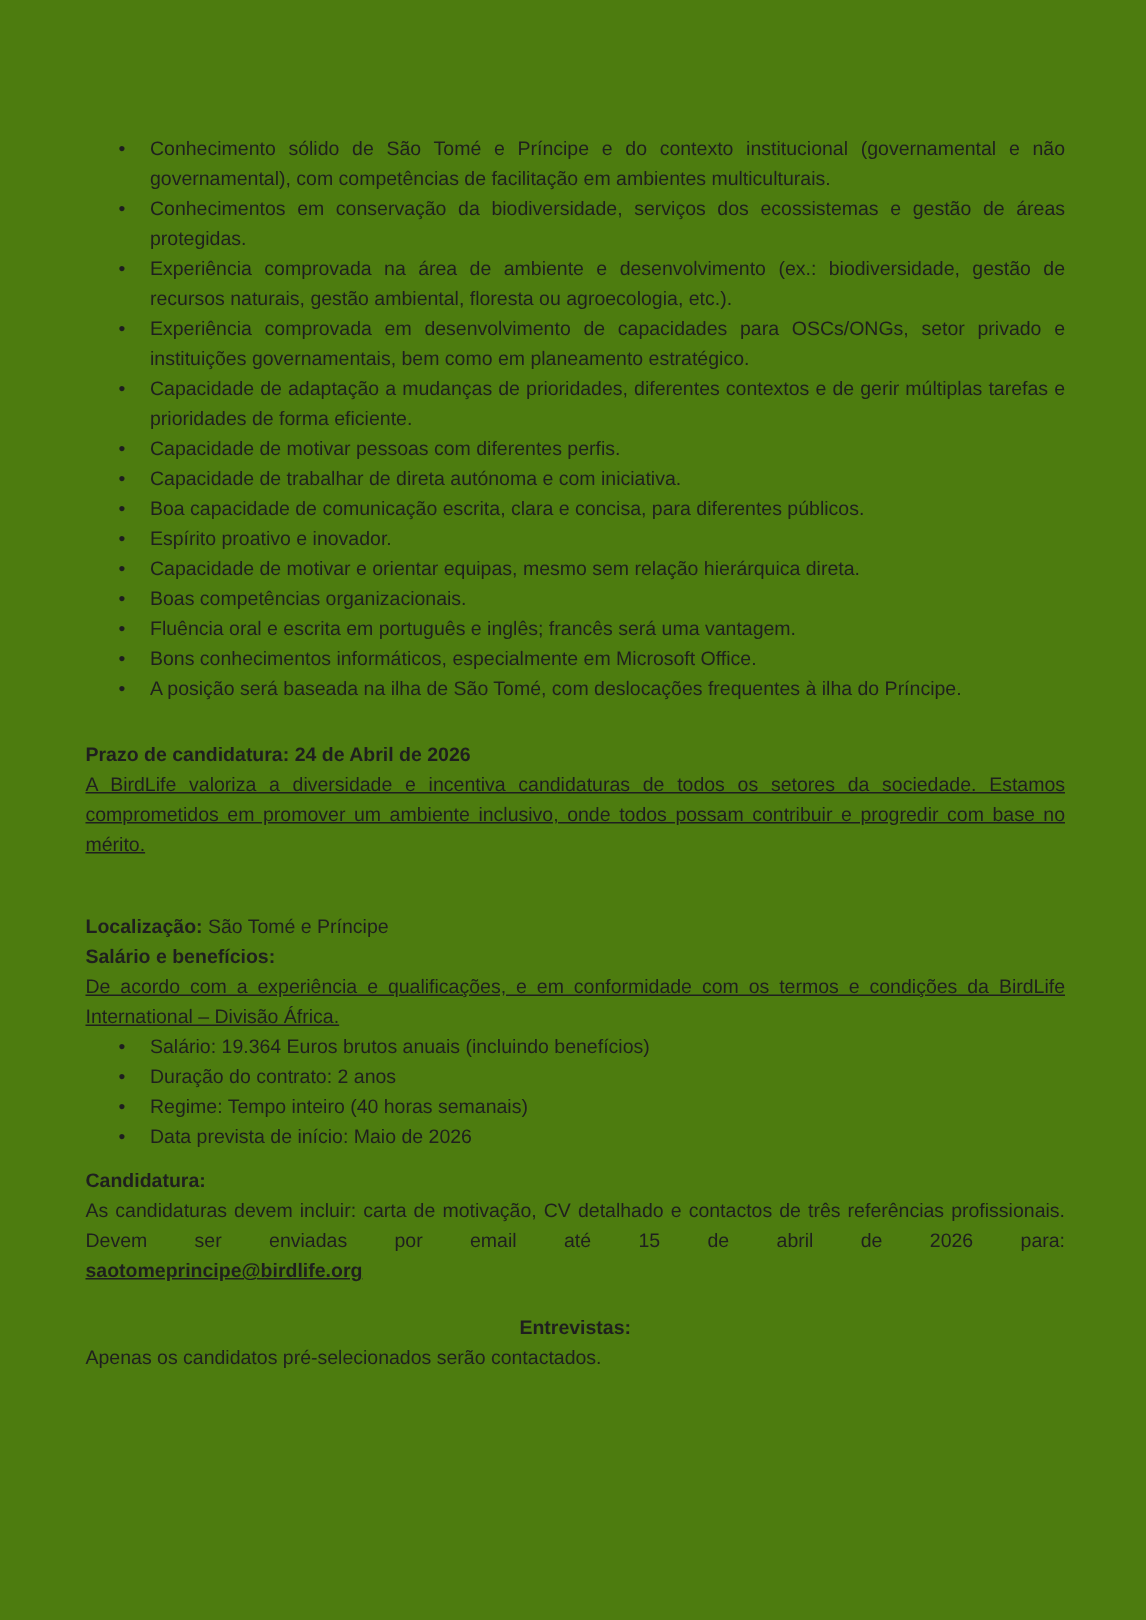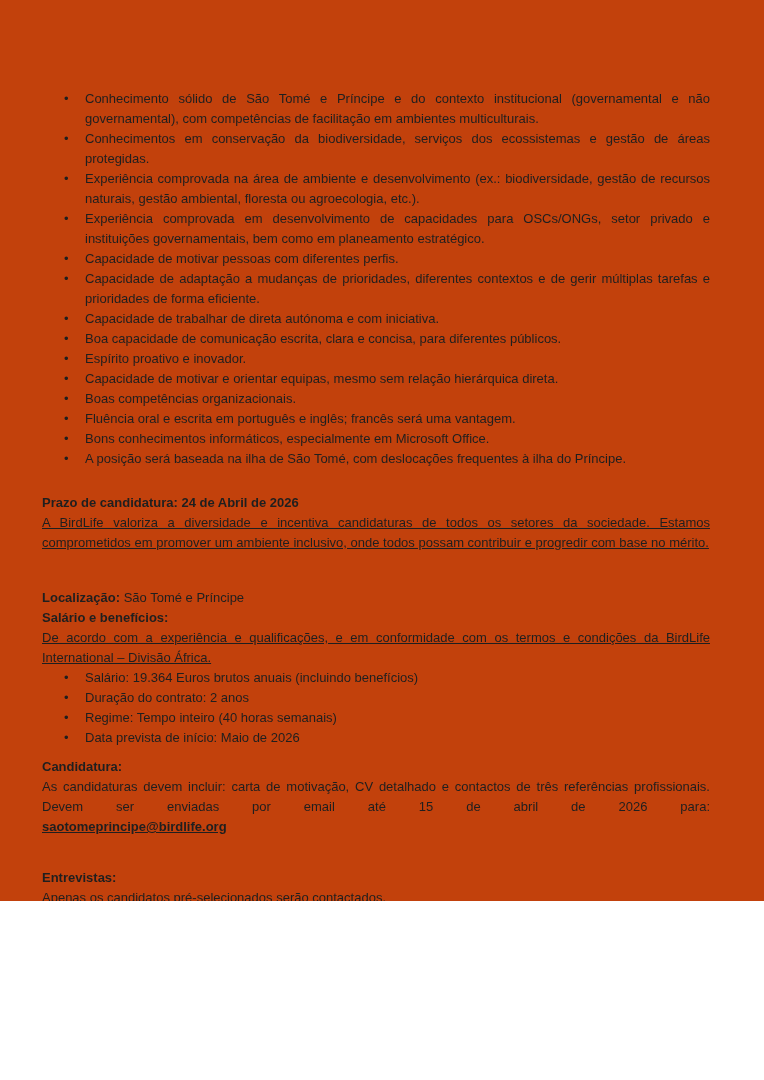--- a/index.html
+++ b/index.html
@@ -1,22 +1,22 @@
 <!DOCTYPE html>
 <html><head>
 <meta charset="utf-8">
 <style>
   html, body { margin: 0; padding: 0; background: #ffffff; }
   .page {
     position: relative;
     width: 764px;
-    height: 901px;
-    background: #c2410c;
+    height: 1080px;
+    background: #4d7c0f;
     box-sizing: border-box;
-    padding: 89px 54px 0 42px;
+    padding: 89px 54px 0 57px;
     font-family: "Liberation Sans", sans-serif;
     font-size: 13px;
     line-height: 20px;
     color: #1f1f1f;
     overflow: hidden;
   }
   p, ul { margin: 0; padding: 0; }
   .just { text-align: justify; text-decoration: underline; }
   .just-all { text-align: justify; text-align-last: justify; }
   ul.doc-list { list-style: none; }
@@ -29,40 +29,40 @@
     content: "\2022";
     position: absolute;
     left: 22px;
     top: 0;
   }
   .bold { font-weight: 700; }
   .heading { font-weight: 700; }
   .prazo-heading { margin-top: 24px; }
   .loc-line { margin-top: 35px; }
   .candidatura-heading { margin-top: 9px; }
-  .entrevistas-heading { margin-top: 31px; }
+  .entrevistas-heading { margin-top: 18px; text-align: center; }
   .email-link {
     font-weight: 700;
     text-decoration: underline;
     color: #1f1f1f;
     cursor: pointer;
   }
 </style>
 </head>
 <body>
 
 <div class="page">
 
   <ul class="doc-list">
       <li>Conhecimento sólido de São Tomé e Príncipe e do contexto institucional (governamental e não governamental), com competências de facilitação em ambientes multiculturais.</li>
       <li>Conhecimentos em conservação da biodiversidade, serviços dos ecossistemas e gestão de áreas protegidas.</li>
       <li>Experiência comprovada na área de ambiente e desenvolvimento (ex.: biodiversidade, gestão de recursos naturais, gestão ambiental, floresta ou agroecologia, etc.).</li>
       <li>Experiência comprovada em desenvolvimento de capacidades para OSCs/ONGs, setor privado e instituições governamentais, bem como em planeamento estratégico.</li>
+      <li>Capacidade de adaptação a mudanças de prioridades, diferentes contextos e de gerir múltiplas tarefas e prioridades de forma eficiente.</li>
       <li>Capacidade de motivar pessoas com diferentes perfis.</li>
-      <li>Capacidade de adaptação a mudanças de prioridades, diferentes contextos e de gerir múltiplas tarefas e prioridades de forma eficiente.</li>
       <li>Capacidade de trabalhar de direta autónoma e com iniciativa.</li>
       <li>Boa capacidade de comunicação escrita, clara e concisa, para diferentes públicos.</li>
       <li>Espírito proativo e inovador.</li>
       <li>Capacidade de motivar e orientar equipas, mesmo sem relação hierárquica direta.</li>
       <li>Boas competências organizacionais.</li>
       <li>Fluência oral e escrita em português e inglês; francês será uma vantagem.</li>
       <li>Bons conhecimentos informáticos, especialmente em Microsoft Office.</li>
       <li>A posição será baseada na ilha de São Tomé, com deslocações frequentes à ilha do Príncipe.</li>
     </ul>
 

